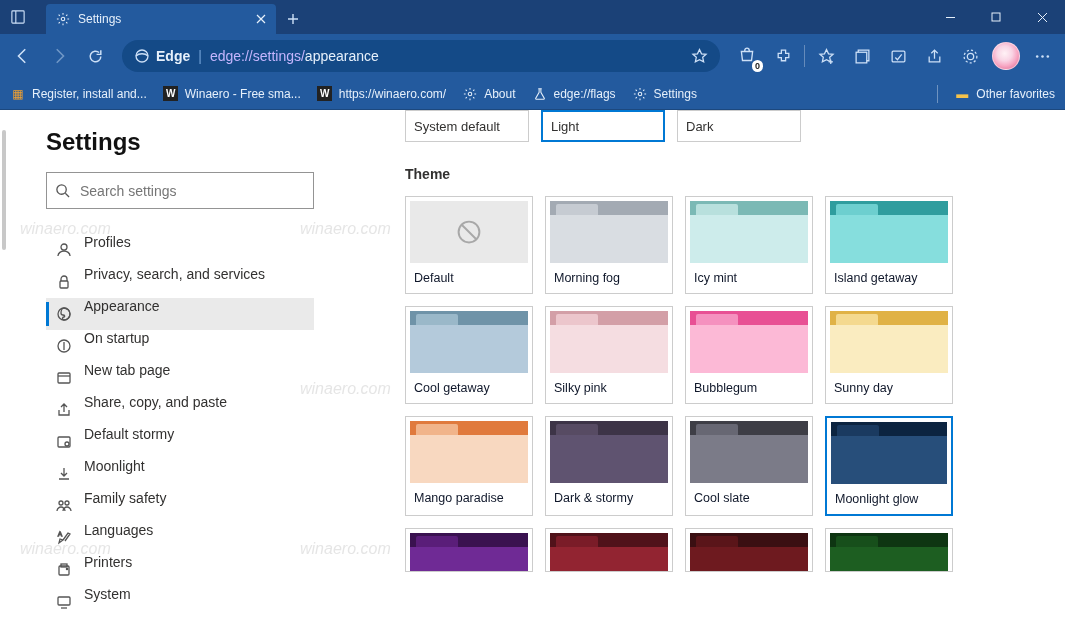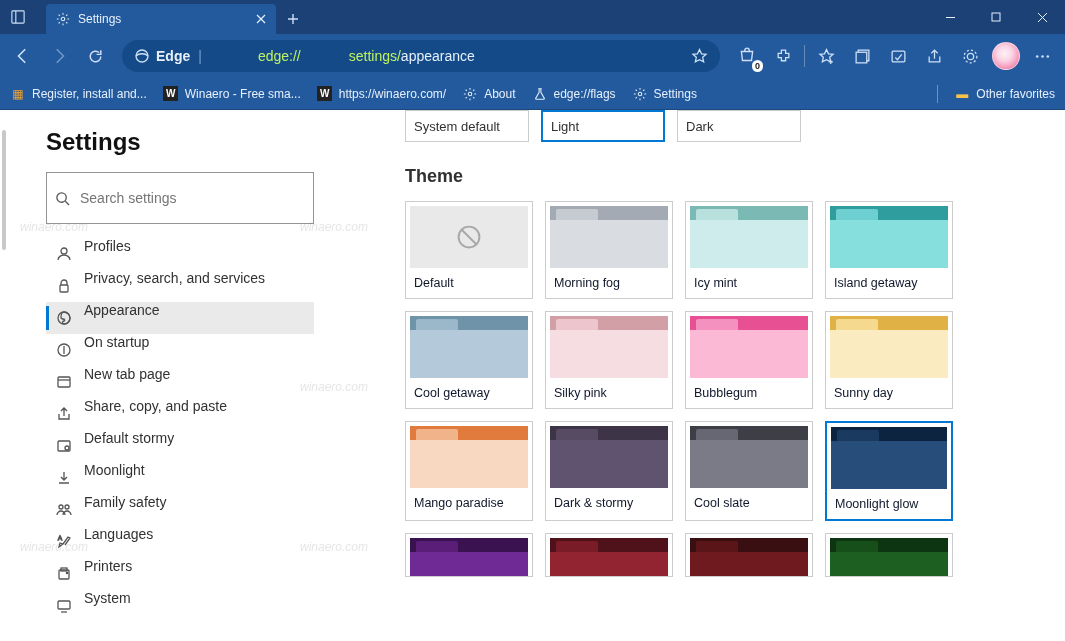--- a/index.html
+++ b/index.html
@@ -15,61 +15,61 @@
   .window-controls { margin-left: auto; display: flex; }
   .window-controls div { width: 46px; height: 34px; display: flex; align-items: center; justify-content: center; color: #e6f0fb; }
   
   .toolbar { background: #235a9e; height: 44px; display: flex; align-items: center; padding: 0 6px; gap: 2px; }
   .toolbar-btn { width: 34px; height: 34px; display: flex; align-items: center; justify-content: center; color: #cde0f7; border-radius: 4px; position: relative; }
   .toolbar-btn.dim { opacity: 0.45; }
   .addr { flex: 1; background: #144a87; height: 32px; border-radius: 16px; display: flex; align-items: center; padding: 0 12px; margin: 0 8px; color: #cde0f7; font-size: 14px; position: relative; }
   .addr .brand-icon { display: flex; margin-right: 6px; }
   .addr .brand { font-weight: 600; color: #e6f0fb; }
   .addr .pipe { color: #6fa0d4; margin: 0 8px; }
-  .addr .url-dim { color: #bef264; margin-left: 48px; }
+  .addr .url-dim { color: #c4b5fd; }
   .addr .url-bright { color: #e6f0fb; }
   .addr .star-icon { margin-left: auto; display:flex; }
   .badge { position: absolute; bottom: 1px; right: 1px; background: #fff; color: #222; font-size: 9px; border-radius: 7px; padding: 0 3px; line-height: 12px; font-weight: 600; }
   .toolbar-sep { width: 1px; height: 22px; background: rgba(255,255,255,0.3); margin: 0 2px; }
   .avatar { width: 28px; height: 28px; border-radius: 50%; background: radial-gradient(circle at 45% 40%, #fff2f6 0%, #f9d5e5 35%, #f7a6c3 60%, #e77fa3 80%); border: 1px solid rgba(255,255,255,0.5); }
   
   .favbar { background: #235a9e; height: 32px; display: flex; align-items: center; padding: 0 10px; gap: 16px; color: #e6f0fb; font-size: 12px; border-bottom: 1px solid rgba(0,0,0,0.2); }
   .favitem { display: flex; align-items: center; gap: 6px; }
   .favicon { width: 16px; height: 16px; display: flex; align-items: center; justify-content: center; }
   .favbar .spacer { flex: 1; }
   
   .content { display: flex; height: calc(641px - 34px - 44px - 32px); background: #fff; position: relative; }
   
   .sidebar { width: 340px; padding: 18px 20px 0 46px; overflow: hidden; }
   .page-title { font-size: 24px; font-weight: 600; color: #111; margin-bottom: 16px; }
-  .search-box { width: 268px; height: 52px; border: 1px solid #949494; display: flex; align-items: center; padding: 0 8px; gap: 10px; margin-bottom: 14px; color: #555; }
+  .search-box { width: 268px; height: 37px; border: 1px solid #949494; display: flex; align-items: center; padding: 0 8px; gap: 10px; margin-bottom: 25px; color: #555; }
   .search-box input { border: none; outline: none; flex: 1; font-family: inherit; font-size: 14px; color: #444; background: transparent; }
   .nav { list-style: none; }
   .nav li { height: 32px; display: flex; gap: 12px; padding-left: 10px; font-size: 14px; color: #323130; position: relative; width: 268px; }
   .nav li.active { background: #eaeaea; }
   .nav li.active::before { content: ""; position: absolute; left: 0; top: 4px; bottom: 4px; width: 3px; background: #0078d4; }
   .nav li .nav-icon { width: 16px; display: flex; align-items: center; justify-content: center; color: #555; }
   
   .main { flex: 1; padding: 0 20px 0 65px; overflow: hidden; position: relative; }
   .row { display: flex; gap: 12px; }
   .mode-card { width: 124px; height: 32px; border: 1px solid #ccc; display: flex; align-items: center; padding: 0 8px; font-size: 13px; margin-bottom: 18px;}
   .mode-card.selected { border: 2px solid #0078d4; }
-  .section-title { font-size: 18px; font-weight: 600; margin: 6px 0 14px; }
+  .section-title { font-size: 14px; font-weight: 600; margin: 6px 0 14px; }
   .grid { display: flex; flex-wrap: wrap; gap: 12px; width: 560px; }
   .theme-card { width: 128px; border: 1px solid #ccc; background: #fff; padding: 4px 4px 6px 4px; }
   .theme-card.selected { border: 2px solid #0078d4; }
   .swatch { height: 62px; position: relative; overflow: hidden; }
   .sw-top { height: 14px; }
   .sw-tab { position: absolute; top: 3px; left: 6px; width: 42px; height: 11px; border-top-left-radius: 2px; border-top-right-radius: 2px; }
   .sw-body { position: absolute; top: 14px; left:0; right:0; bottom:0; }
   .theme-label { font-size: 12.5px; padding: 8px 4px 2px; color: #0f172a; }
   .default-swatch { background: #e9e9e9; display:flex; align-items:center; justify-content:center; }
   
   .vscroll { position: absolute; right: 4px; width: 4px; background: #c1c1c1; border-radius: 2px; }
-  .watermark { position: absolute; color: rgba(180,180,180,0.35); font-size: 12px; font-style: italic; pointer-events: none; }
+  .watermark { position: absolute; color: rgba(180,180,180,0.35); font-size: 16px; font-style: italic; pointer-events: none; }
 </style>
 </head>
 <body>
 
 <div class="titlebar">
   <div class="app-icon">
     <svg width="14" height="14" viewBox="0 0 16 16" fill="none" stroke="currentColor" stroke-width="1.3">
         <rect x="1" y="1" width="14" height="14" rx="1"></rect>
         <line x1="5.5" y1="1" x2="5.5" y2="15"></line>
       </svg>

